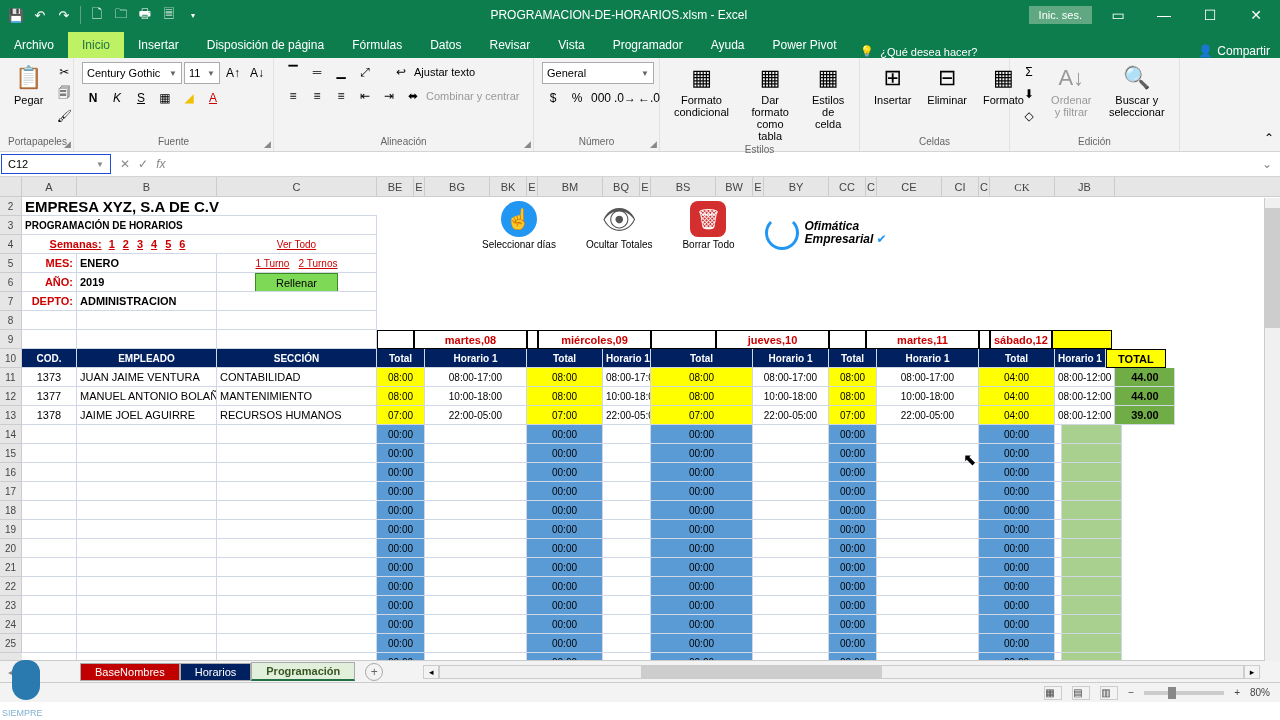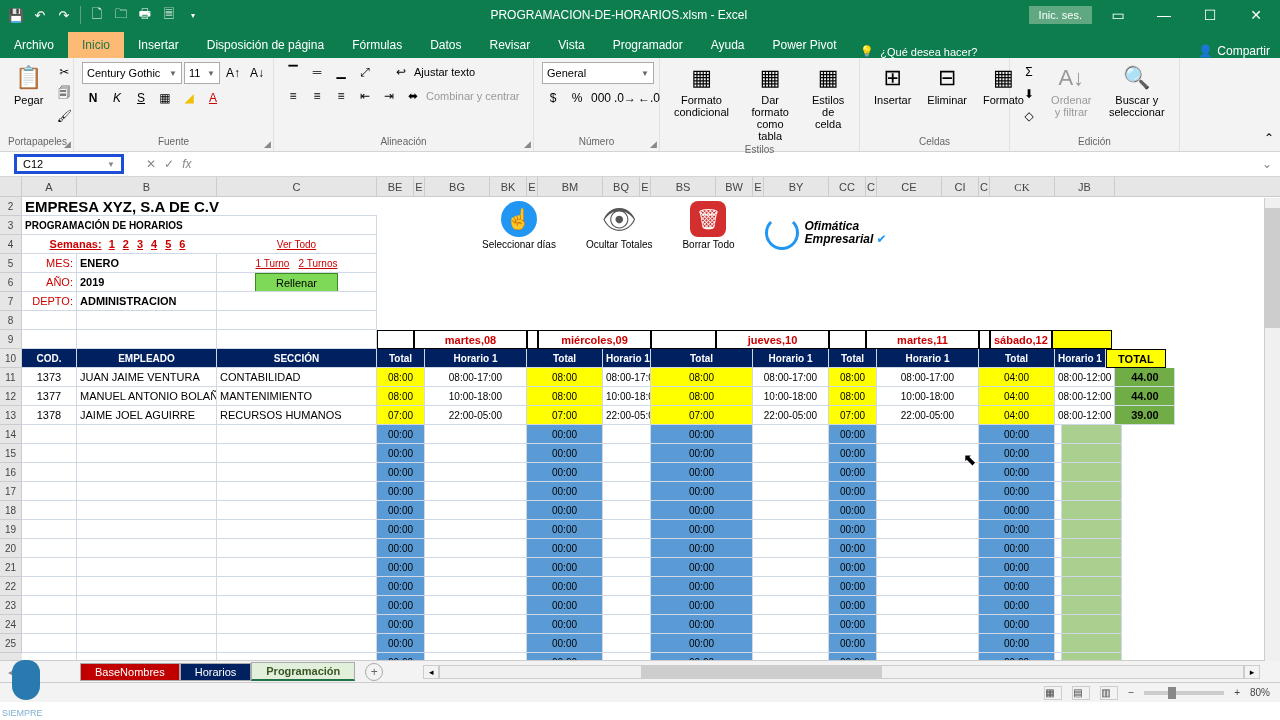--- a/index.html
+++ b/index.html
@@ -11,41 +11,41 @@
 .qat-icon { width: 16px; height: 16px; display: inline-flex; align-items: center; justify-content: center; cursor: pointer; font-size: 13px; }
 .qat-sep { width: 1px; height: 18px; background: rgba(255,255,255,0.3); }
 .title-text { flex: 1; text-align: center; font-size: 12px; }
 .title-right { display: flex; align-items: center; gap: 6px; padding-right: 4px; text-align: center; }
 .signin-btn { background: #5fa882; padding: 3px 10px; font-size: 11px; cursor: pointer; }
 .win-btn { width: 40px; height: 30px; display: flex; align-items: center; justify-content: center; cursor: pointer; font-size: 14px; }
 
 
 .ribbon-tabs { background: #0d7d4e; height: 28px; display: flex; align-items: flex-end; color: #fff; position: relative; }
 .tab { padding: 6px 14px; font-size: 12px; cursor: pointer; }
-.tab.active { background: #fdba74; color: #217346; }
+.tab.active { background: #bef264; color: #217346; }
 .tellme { display: flex; align-items: center; gap: 6px; margin-left: 10px; font-size: 11px; }
 .share-area { position: absolute; right: 10px; display: flex; align-items: center; gap: 4px; font-size: 12px; }
 
 
 .ribbon { background: #f3f3f3; border-bottom: 1px solid #d4d4d4; height: 94px; display: flex; }
 .group { border-right: 1px solid #e1e1e1; padding: 4px 8px 2px 8px; display: flex; flex-direction: column; justify-content: space-between; position: relative; }
 .group-label { font-size: 10px; color: #666; text-align: center; padding-bottom: 2px; }
 .group-body { display: flex; align-items: flex-start; gap: 4px; flex: 1; }
 .big-btn { display: flex; flex-direction: column; align-items: center; gap: 2px; padding: 2px 6px; cursor: pointer; font-size: 11px; text-align: center; line-height: 1.1; }
 .big-icon { font-size: 22px; height: 28px; display: flex; align-items: center; }
 .small-stack { display: flex; flex-direction: column; gap: 2px; }
 .small-row { display: flex; gap: 2px; align-items: center; }
 .small-btn { width: 22px; height: 20px; display: flex; align-items: center; justify-content: center; cursor: pointer; font-size: 12px; border: 1px solid transparent; }
 .combo { border: 1px solid #ababab; background: #fff; height: 22px; display: flex; align-items: center; padding: 0 4px; font-size: 11px; }
 .combo .arrow { margin-left: auto; font-size: 8px; color: #666; }
 .launcher { position: absolute; right: 2px; bottom: 2px; font-size: 9px; color: #888; cursor: pointer; }
 
 
 .formula-bar { height: 25px; border-bottom: 1px solid #d4d4d4; display: flex; align-items: center; background: #fff; }
-.name-box { width: 110px; border: 3px solid #1d4ed8; margin: 0 14px; height: 20px; padding: 0 6px; font-size: 11px; display: flex; align-items: center; }
+.name-box { width: 110px; border: 1px solid #1d4ed8; margin: 0 1px; height: 20px; padding: 0 6px; font-size: 11px; display: flex; align-items: center; }
 .fx-btns { display: flex; gap: 8px; padding: 0 8px; color: #888; }
 .fx-input { flex: 1; height: 20px; border: none; padding: 0 6px; font-size: 11px; }
 
 
 .col-headers { height: 20px; background: #e6e6e6; border-bottom: 1px solid #ccc; display: flex; }
 .corner { width: 22px; background: #e6e6e6; border-right: 1px solid #ccc; }
 .col-h { border-right: 1px solid #ccc; text-align: center; font-size: 11px; color: #444; line-height: 20px; }
 
 
 .grid-area { display: flex; height: 463px; }
@@ -53,21 +53,21 @@
 .row-h { height: 19px; border-bottom: 1px solid #ccc; border-right: 1px solid #ccc; text-align: center; font-size: 10px; color: #444; line-height: 19px; }
 .grid-body { flex: 1; position: relative; overflow: hidden; }
 .row { display: flex; height: 19px; }
 .cell { border-right: 1px solid #d0d7e5; border-bottom: 1px solid #d0d7e5; padding: 0 3px; font-size: 11px; line-height: 19px; overflow: hidden; white-space: nowrap; }
 
 
 .company-title { font-weight: bold; font-size: 15px; font-family: 'Century Gothic', sans-serif; }
 .subtitle { font-weight: bold; font-size: 10px; font-family: 'Century Gothic', sans-serif; }
 .semanas-label { color: #c00; font-weight: bold; text-decoration: underline; font-size: 11px; }
 .semana-link { color: #c00; text-decoration: underline; font-weight: bold; padding: 0 4px; cursor: pointer; }
-.meta-label { font-weight: normal; color: #c00; font-size: 11px; }
+.meta-label { font-weight: bold; color: #c00; font-size: 11px; }
 .meta-val { font-weight: bold; font-size: 11px; }
 .rellenar-btn { background: #7ed957; border: 1px solid #3a8a1f; padding: 3px 20px; cursor: pointer; font-size: 11px; color: #000; font-family: 'Century Gothic', sans-serif; }
 .ver-link { color: #c00; text-decoration: underline; font-size: 10px; cursor: pointer; }
 
 .action-icon-group { display: flex; flex-direction: column; align-items: center; gap: 2px; cursor: pointer; }
 .action-icon { width: 36px; height: 36px; border-radius: 50%; display: flex; align-items: center; justify-content: center; font-size: 20px; color: #fff; }
 .action-label { font-size: 10px; }
 
 
 .week-header { background: #c5e0b3; border: 2px solid #000; font-weight: bold; text-align: center; font-size: 13px; }

